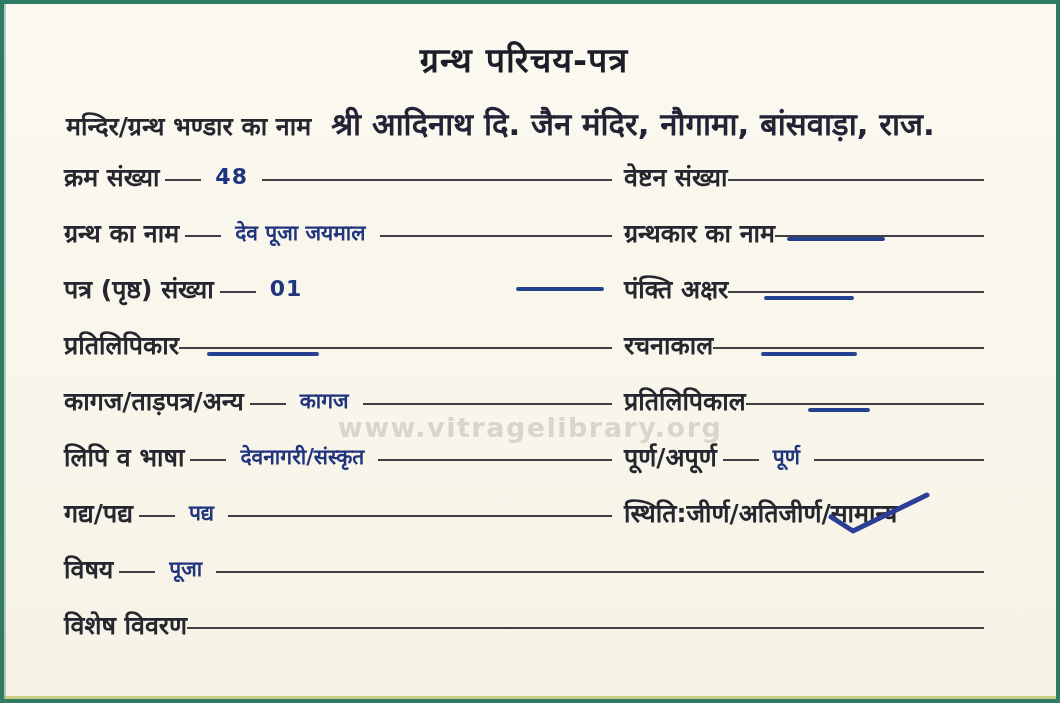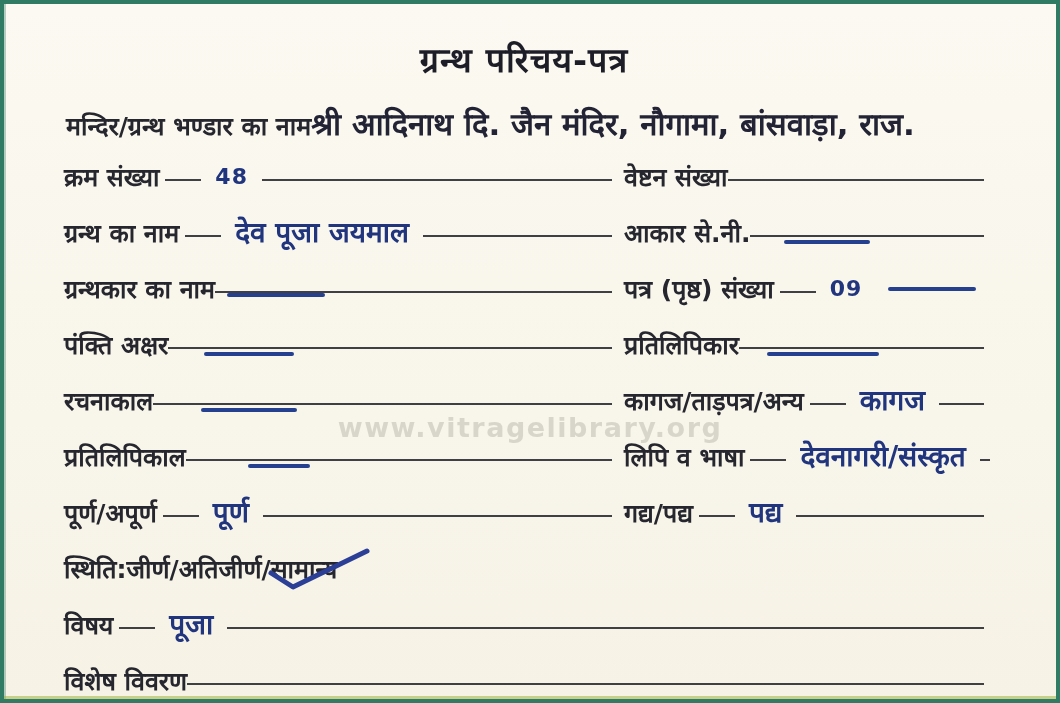--- a/index.html
+++ b/index.html
@@ -18,20 +18,21 @@
     text-align:center;
     font-size:34px;
     font-weight:700;
     letter-spacing:1px;
     color:#1d1d28;
     margin:6px 0 20px 0;
   }
   .header-field{
     display:flex;
     align-items:baseline;
+    gap:20px;
     font-size:26px;
     font-weight:700;
     margin:0 0 10px 2px;
     white-space:nowrap;
   }
   .header-field .hval{
     font-weight:700;
     color:#232336;
     font-size:31px;
   }
@@ -50,21 +51,21 @@
   }
   .full{grid-column:1 / span 2;}
   .label{
     font-size:25px;
     font-weight:700;
     color:#26262f;
     line-height:1;
     padding-bottom:1px;
   }
   .value{
-    font-size:28px;
+    font-size:21px;
     font-weight:700;
     color:#21357e;
     line-height:1;
     padding:0 14px 1px 14px;
   }
   .value.num{font-size:22px;letter-spacing:1px;}
   .rule{
     display:inline-block;
     border-bottom:2.5px solid rgba(38,38,46,.88);
     height:4px;
@@ -122,37 +123,31 @@
       <span class="label">वेष्टन संख्या</span>
       <span class="rule grow"></span>
     </div>
 
     <div class="field">
       <span class="label">ग्रन्थ का नाम</span>
       <span class="rule short"></span>
       <span class="value">देव पूजा जयमाल</span>
       <span class="rule grow"></span>
     </div>
-    <div class="field">
-      <span class="label">आकार से.नी.</span>
-      <span class="rule grow">
-        <span class="bdash" style="left:34px;width:86px;"></span>
-      </span>
-    </div>
 
     <div class="field">
       <span class="label">ग्रन्थकार का नाम</span>
       <span class="rule grow">
         <span class="bdash" style="left:12px;width:98px;bottom:-6px;"></span>
       </span>
     </div>
     <div class="field">
       <span class="label">पत्र (पृष्ठ) संख्या</span>
       <span class="rule short"></span>
-      <span class="value num">09</span>
+      <span class="value num">01</span>
       <span class="rule grow noline">
         <span class="bdash" style="right:8px;width:88px;bottom:0;"></span>
       </span>
     </div>
 
     <div class="field">
       <span class="label">पंक्ति अक्षर</span>
       <span class="rule grow">
         <span class="bdash" style="left:36px;width:90px;"></span>
       </span>

